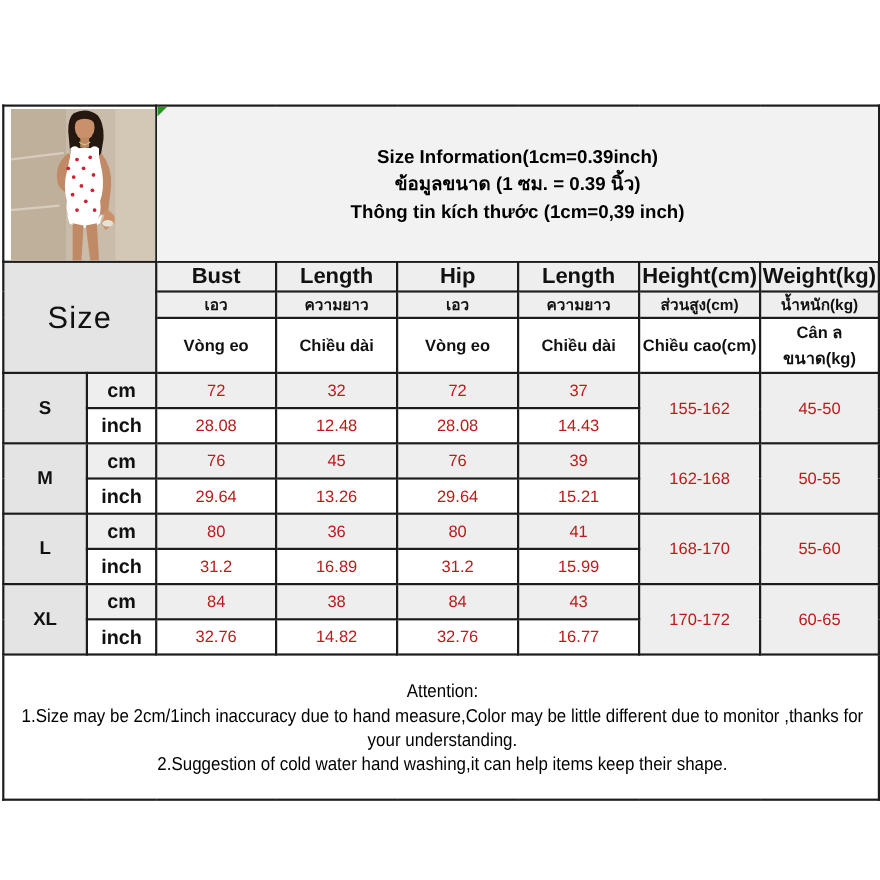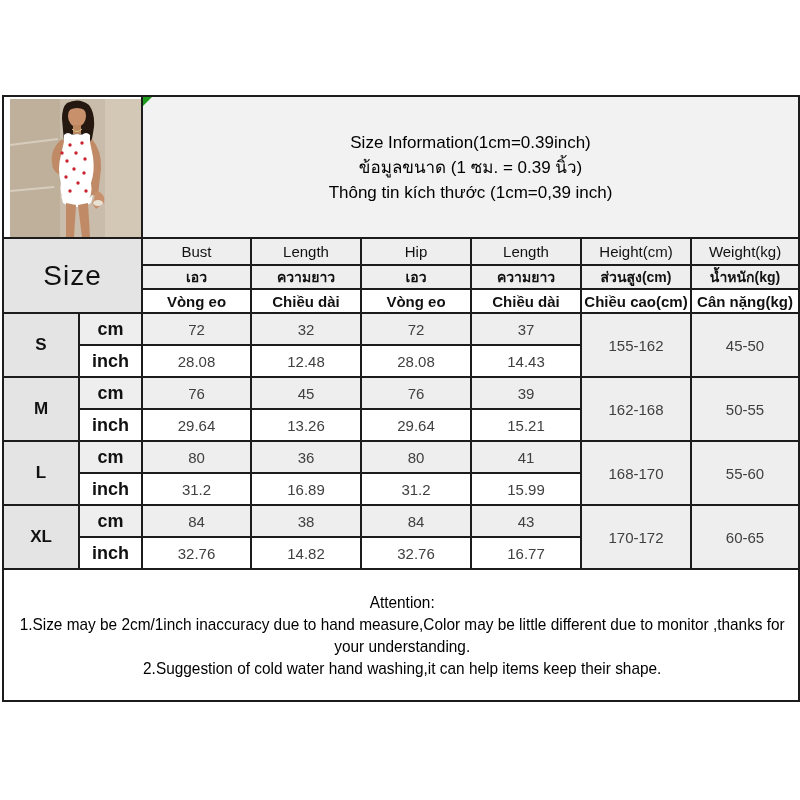--- a/index.html
+++ b/index.html
@@ -6,29 +6,29 @@
   body{width:800px;height:800px;background:#ffffff;font-family:"Liberation Sans","DejaVu Sans",sans-serif;color:#111;}
   .page{position:relative;width:800px;height:800px;background:#ffffff;overflow:hidden;}
   table.size-chart{position:absolute;left:2px;top:95px;width:796px;border-collapse:collapse;table-layout:fixed;}
   table.size-chart td{border:2px solid #1c1c1c;text-align:center;vertical-align:middle;padding:0;overflow:hidden;}
   .bg-light{background:#eeeeee;}
   .bg-dark{background:#e4e4e4;}
   .bg-white{background:#ffffff;}
   .bg-title{background:#f2f2f2;}
   .photo-cell{background:#ffffff;vertical-align:top;}
   .title-cell{position:relative;}
-  .title-line{font-weight:normal;font-size:17px;line-height:25px;color:#000;}
+  .title-line{font-weight:bold;font-size:17px;line-height:25px;color:#000;}
   .green-tri{position:absolute;top:0;left:0;width:0;height:0;border-top:9px solid #1d9b1d;border-right:9px solid transparent;}
-  .hdr-en{font-weight:normal;font-size:15px;}
+  .hdr-en{font-weight:bold;font-size:20px;}
   .hdr-th{font-weight:bold;font-size:14px;}
   .hdr-vi{font-weight:bold;font-size:15px;}
   .size-big{font-weight:normal;font-size:28px;letter-spacing:1px;}
   .size-lab{font-weight:bold;font-size:17px;}
   .unit-lab{font-weight:bold;font-size:18px;}
-  .val{font-size:15px;font-weight:400;color:#404040;}
+  .val{font-size:15px;font-weight:400;color:#b91c1c;}
   .attn-cell{text-align:left;vertical-align:top;background:#ffffff;border-radius:26px;}
   .attn-inner{width:872px;transform:scaleX(0.905);transform-origin:left top;padding:2px 0 0 4px;font-size:17px;line-height:22px;color:#000;}
   .attn-inner p{margin:0;}
   svg{display:block;}
 </style>
 </head>
 <body>
 
 <div class="page">
   <table class="size-chart">
@@ -115,21 +115,21 @@
       <td class="bg-light hdr-th">ความยาว</td>
       <td class="bg-light hdr-th">ส่วนสูง(cm)</td>
       <td class="bg-light hdr-th">น้ำหนัก(kg)</td>
     </tr>
     <tr style="height:24px;padding-left:41px;">
       <td class="bg-white hdr-vi">Vòng eo</td>
       <td class="bg-white hdr-vi">Chiều dài</td>
       <td class="bg-white hdr-vi">Vòng eo</td>
       <td class="bg-white hdr-vi">Chiều dài</td>
       <td class="bg-white hdr-vi">Chiều cao(cm)</td>
-      <td class="bg-white hdr-vi">Cân nặng(kg)</td>
+      <td class="bg-white hdr-vi">Cân ลขนาด(kg)</td>
     </tr>
 
     <tr style="height:32px;">
       <td rowspan="2" class="bg-dark size-lab">S</td>
       <td class="bg-light unit-lab">cm</td>
       <td class="bg-light val">72</td>
       <td class="bg-light val">32</td>
       <td class="bg-light val">72</td>
       <td class="bg-light val">37</td>
       <td rowspan="2" class="bg-light val">155-162</td>

